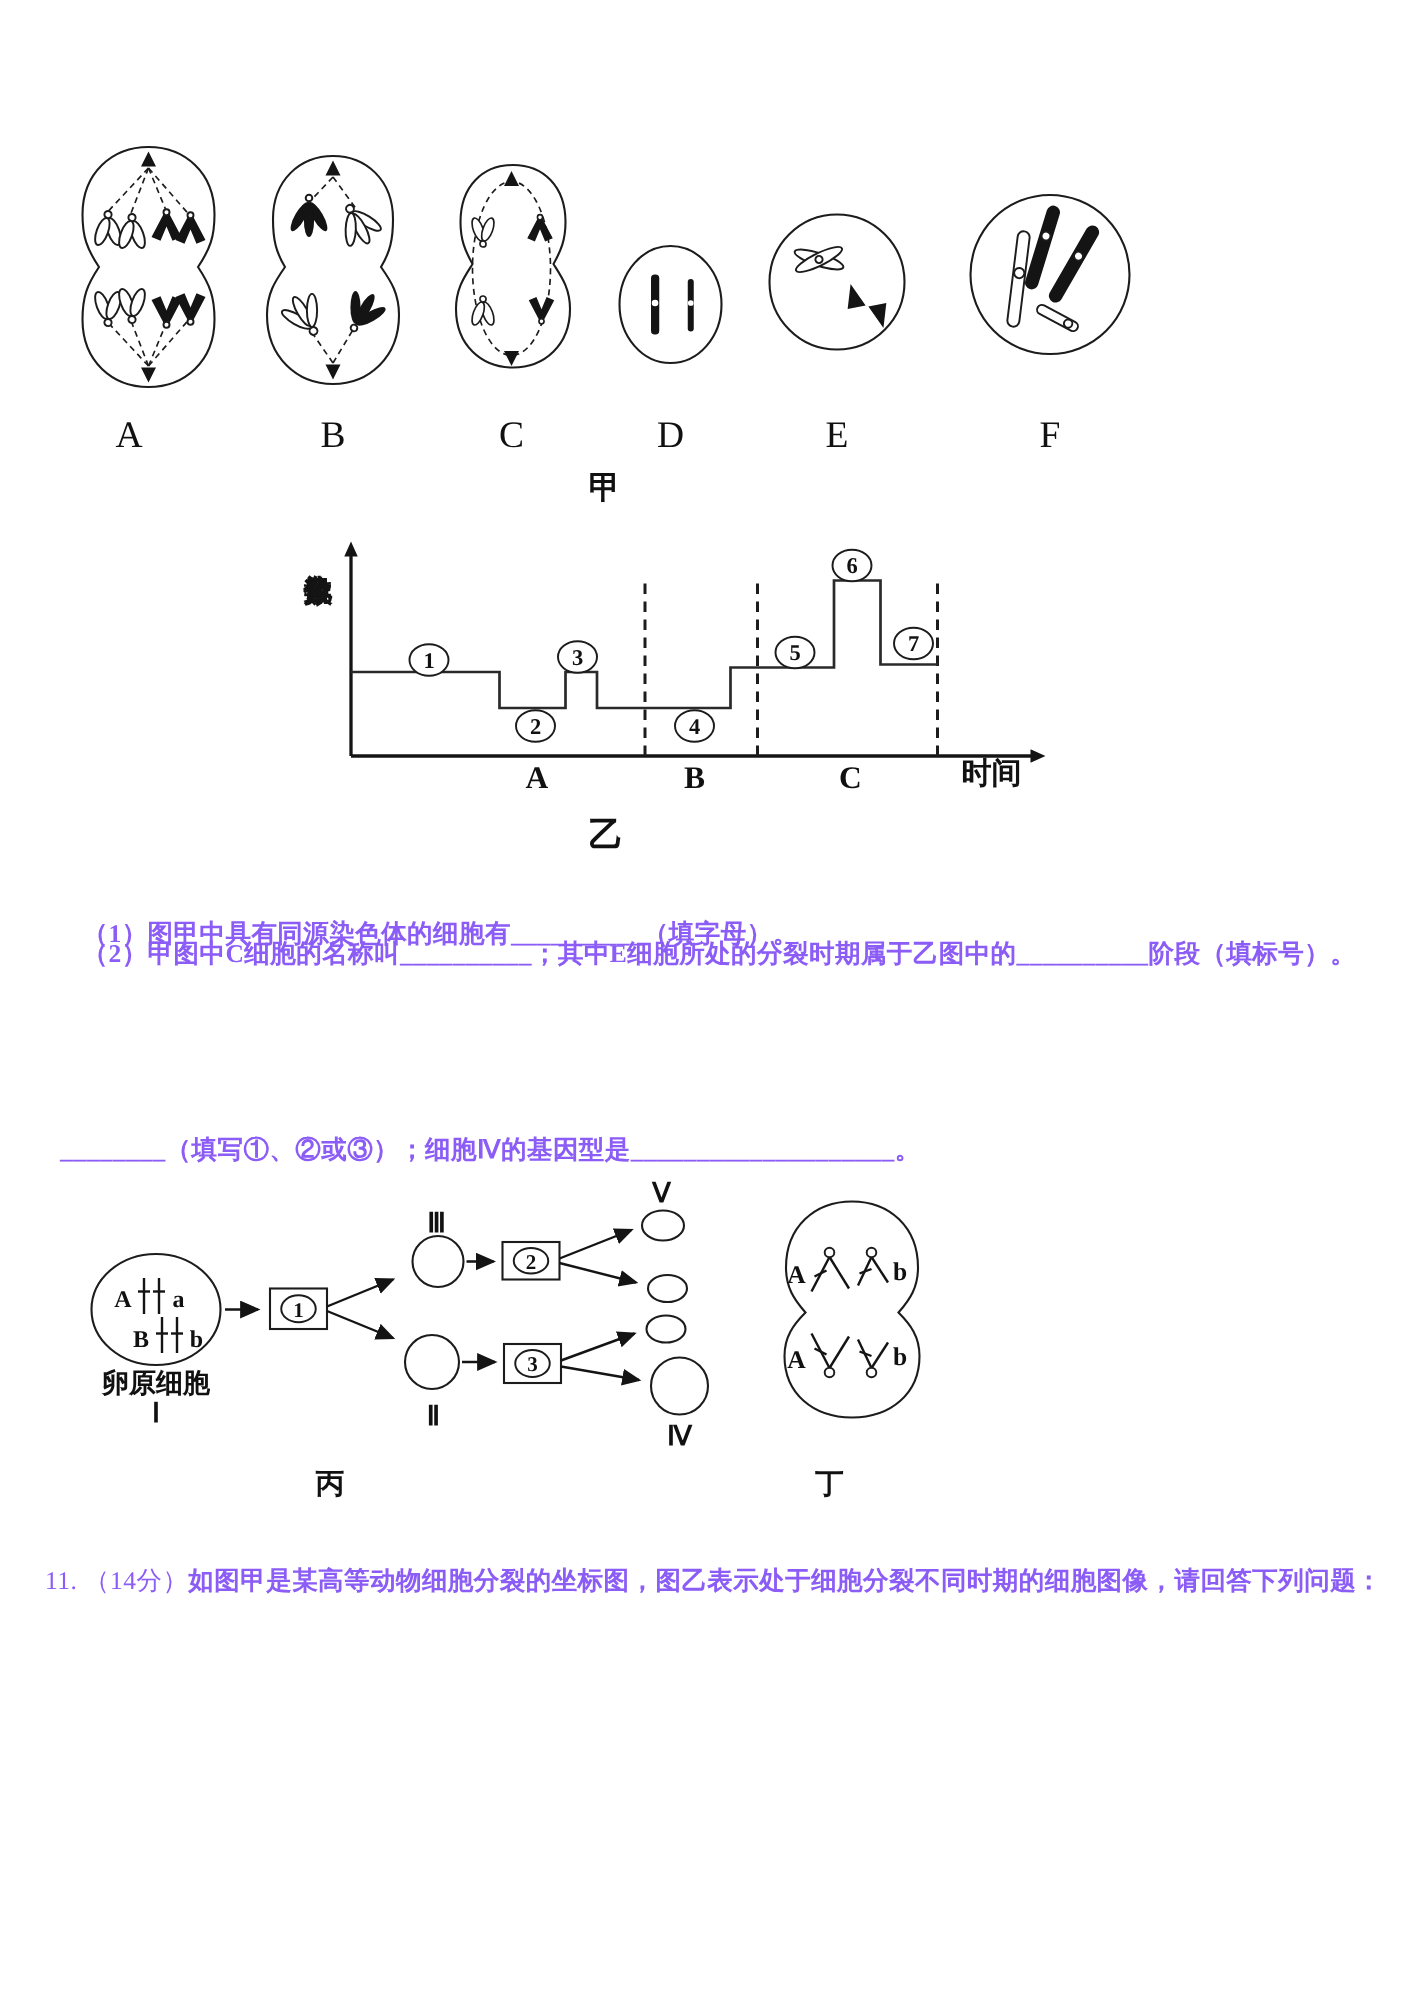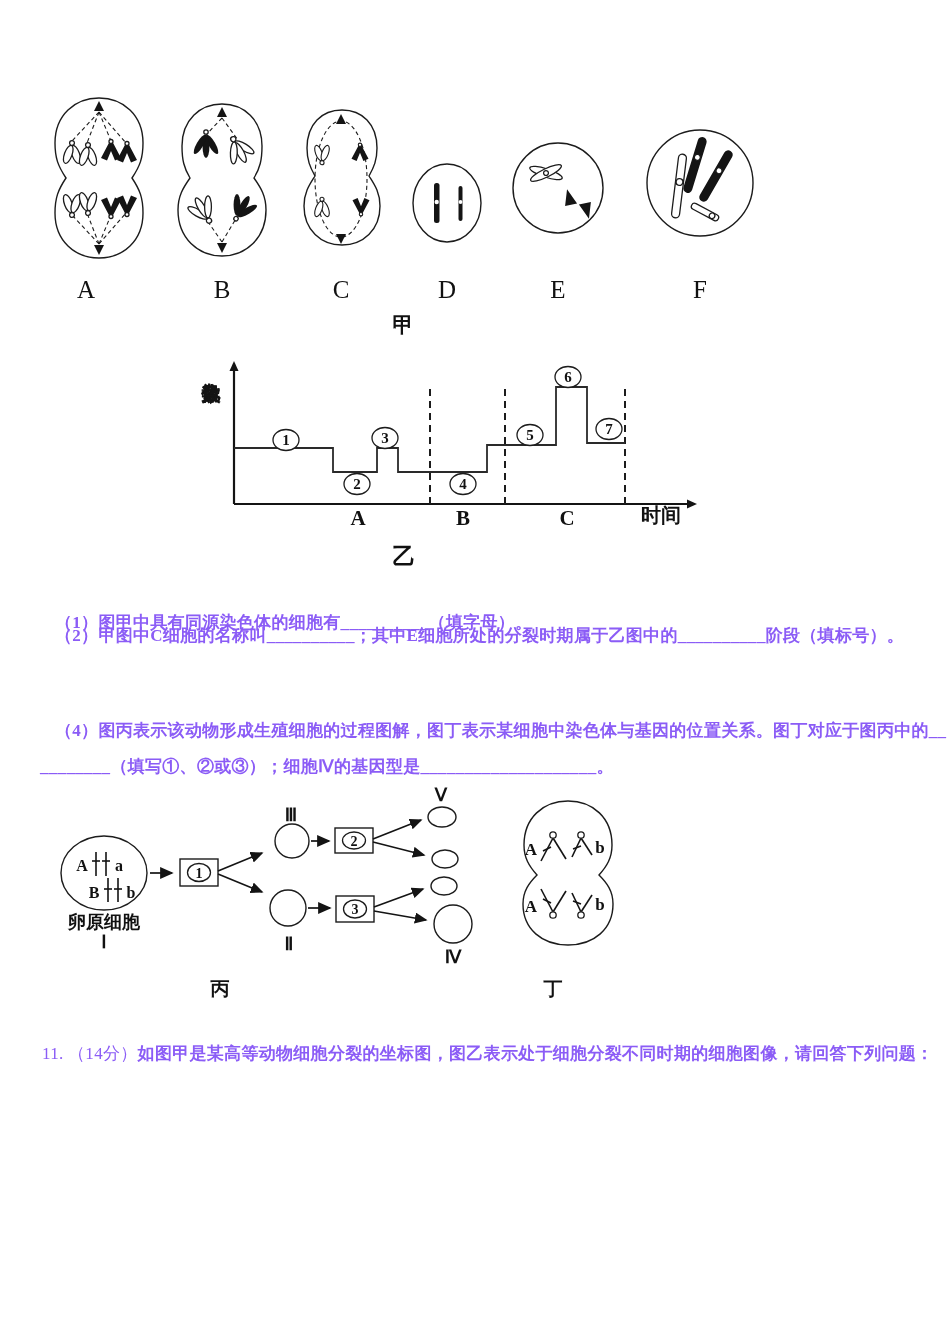--- a/index.html
+++ b/index.html
@@ -8,21 +8,21 @@
     font-family:"Liberation Serif", serif;color:#111;
   }
   .page{position:absolute;inset:0;background:#fff;}
   svg{position:absolute;overflow:visible;}
   svg text{font-family:"Liberation Serif", serif;fill:#111;}
   .q{
     position:absolute;left:55px;margin:0;font-size:17px;font-weight:bold;
     white-space:nowrap;letter-spacing:.3px;color:#8b5cf6;
   }
   .q.line2{left:40px;text-align:center;}
-  .q.q11{left:30px;font-weight:normal;margin-left:12px;}
+  .q.q11{left:30px;font-weight:normal;}
   .q.q11 .body{font-weight:bold;}
   .vlabel{
     position:absolute;left:198px;top:367px;
     writing-mode:vertical-rl;text-orientation:upright;
     font-size:19px;font-weight:bold;letter-spacing:1px;color:#141414;
   }
   .thin{stroke:#1c1c1c;stroke-width:1.4;fill:none;}
   .wfill{fill:#fff;stroke:#1c1c1c;stroke-width:1.3;}
   .bfill{fill:#141414;stroke:none;}
   .dash{stroke:#1c1c1c;stroke-width:1.1;fill:none;stroke-dasharray:4 3;}
@@ -211,21 +211,20 @@
 
     <text x="358" y="525" font-size="21" font-weight="bold" text-anchor="middle">A</text>
     <text x="463" y="525" font-size="21" font-weight="bold" text-anchor="middle">B</text>
     <text x="567" y="525" font-size="21" font-weight="bold" text-anchor="middle">C</text>
     <text x="641" y="522" font-size="20" font-weight="bold">时间</text>
     <text x="404" y="564" font-size="23" font-weight="bold" text-anchor="middle">乙</text>
   </svg>
 
   <p class="q" style="top:611px">（1）图甲中具有同源染色体的细胞有__________（填字母）。</p>
   <p class="q" style="top:624px">（2）甲图中C细胞的名称叫__________；其中E细胞所处的分裂时期属于乙图中的__________阶段（填标号）。</p>
-  <p class="q" style="top:719px">（4）图丙表示该动物形成生殖细胞的过程图解，图丁表示某细胞中染色体与基因的位置关系。图丁对应于图丙中的__</p>
   <p class="q line2" style="top:755px">________（填写①、②或③）；细胞Ⅳ的基因型是____________________。</p>
 
   <svg style="left:40px;top:785px;width:600px;height:220px" viewBox="40 785 600 220">
     <defs>
       <marker id="ah" markerWidth="9" markerHeight="8" refX="7" refY="3.5" orient="auto">
         <path d="M0,0 L8,3.5 L0,7 Z" fill="#141414"></path>
       </marker>
     </defs>
 
     <g>

